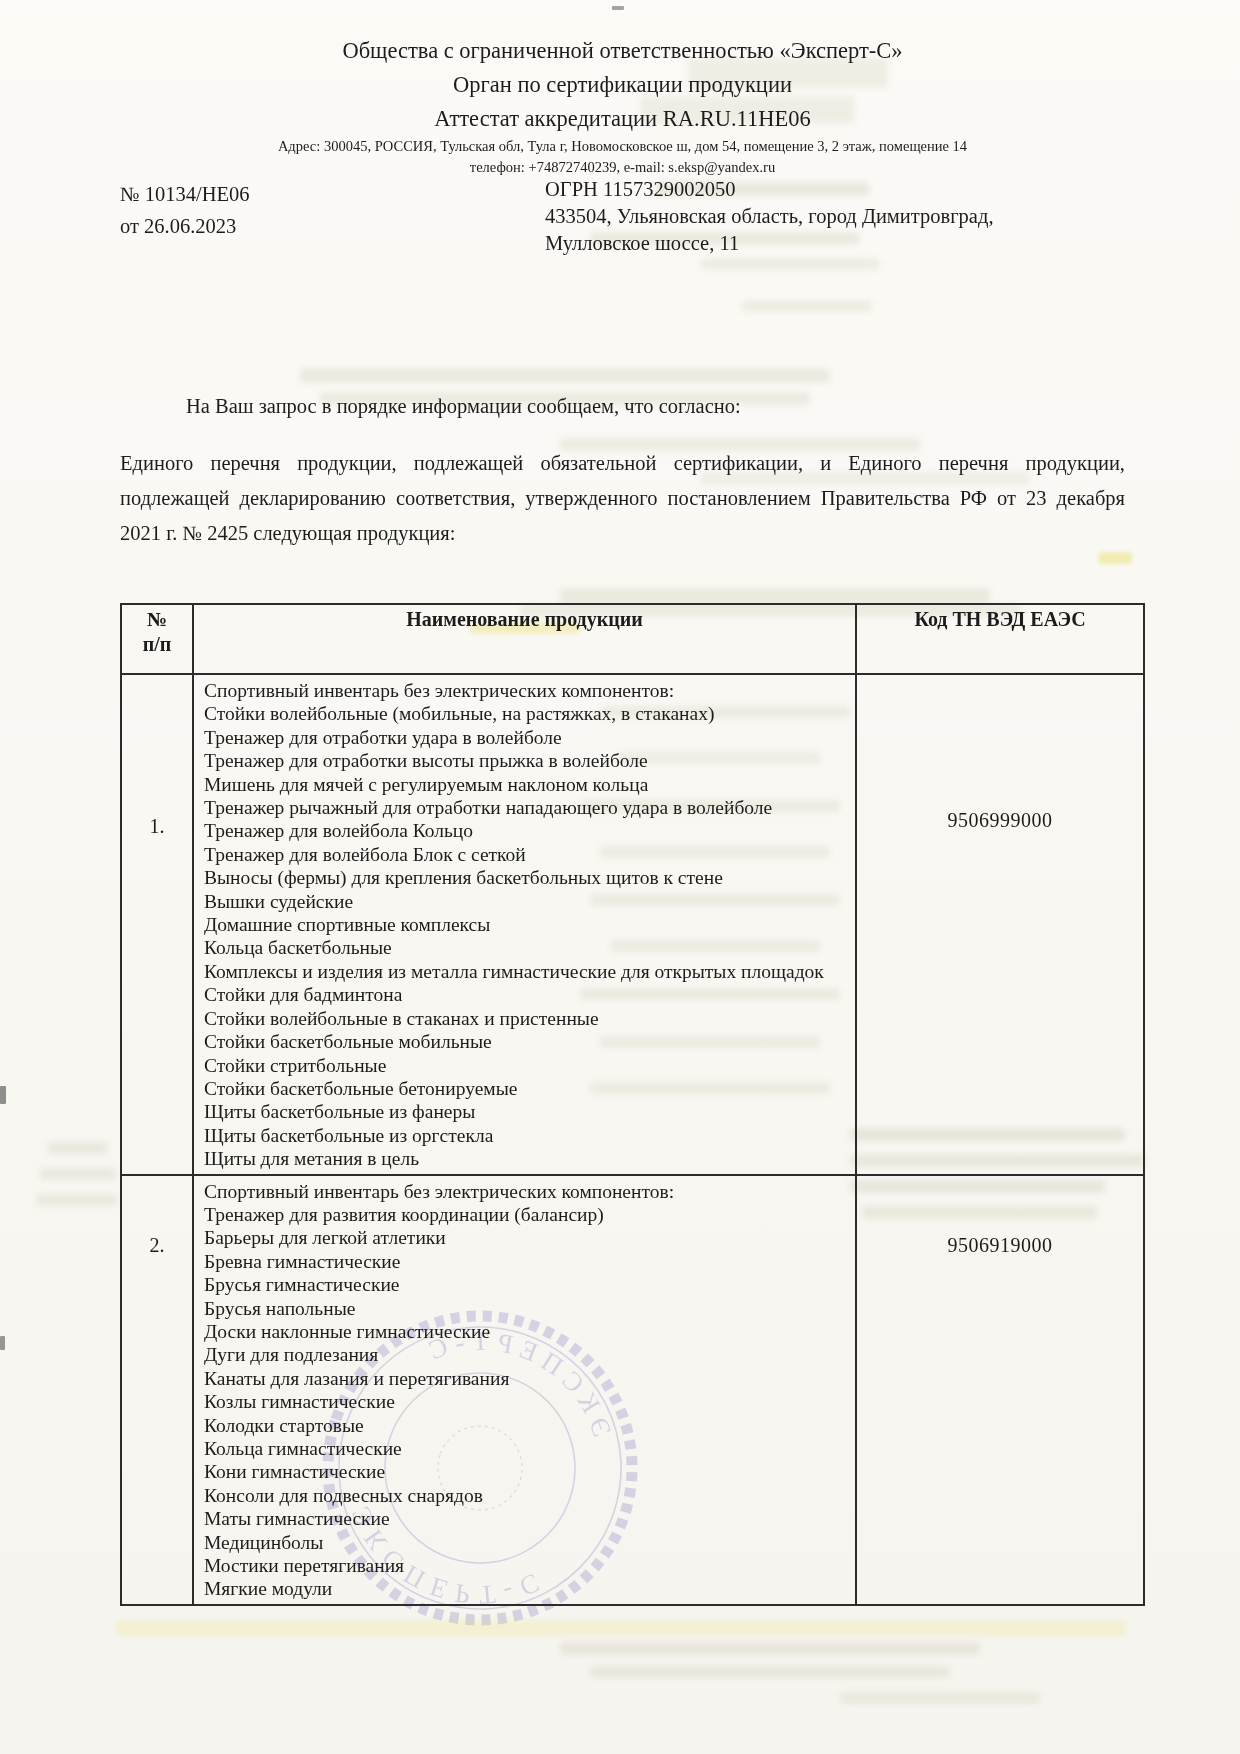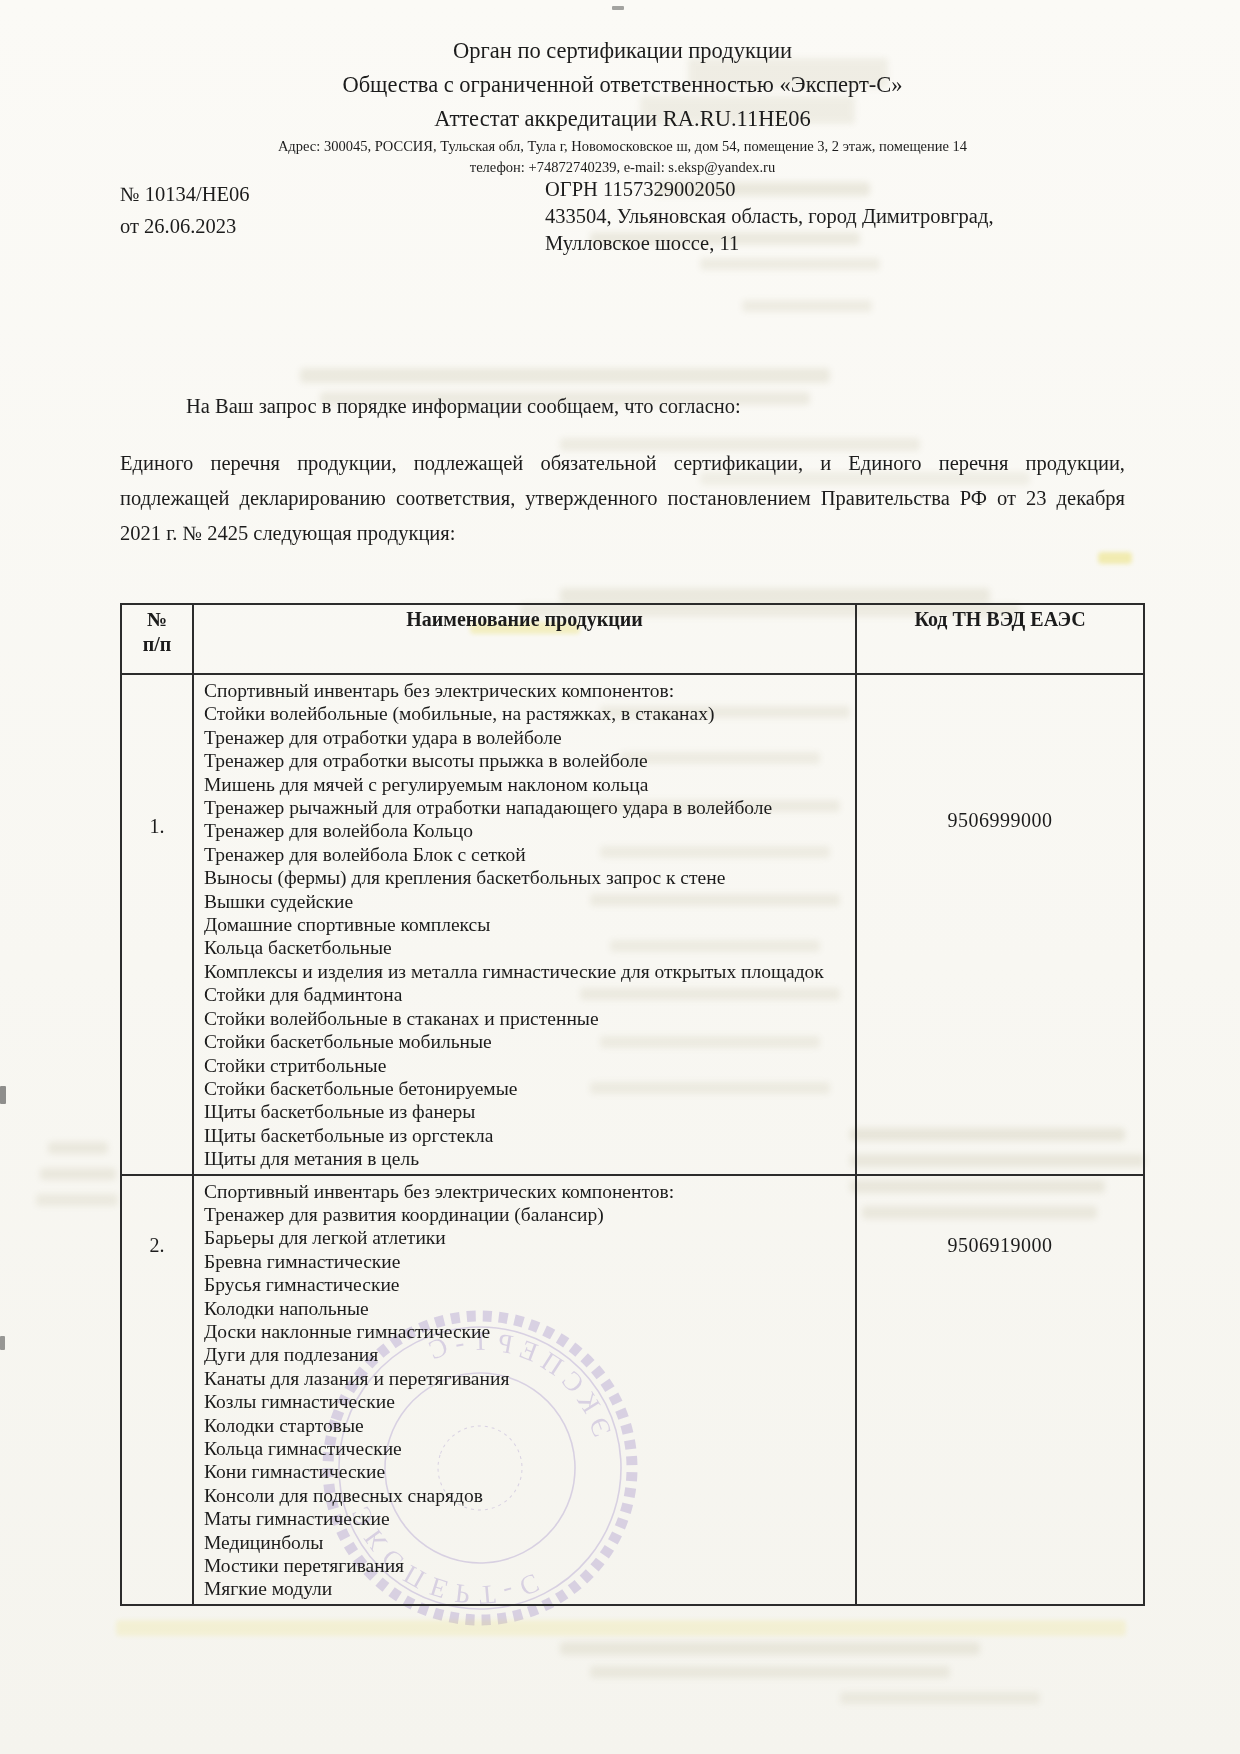--- a/index.html
+++ b/index.html
@@ -66,22 +66,22 @@
       <text font-size="27" letter-spacing="7" fill="#9f8cc9" stroke="none" font-family="Liberation Serif, DejaVu Serif, serif">
         <textPath href="#stampArcBot" startOffset="20%">ЭКСПЕРТ-С</textPath>
       </text>
       <circle r="42" stroke-width="1" stroke-dasharray="3 4"></circle>
     </g>
   </svg>
 
   <div class="content">
 
     <header class="letterhead">
+      <div class="big">Общества с ограниченной ответственностью «Эксперт-С»</div>
       <div class="big">Орган по сертификации продукции</div>
-      <div class="big">Общества с ограниченной ответственностью «Эксперт-С»</div>
       <div class="big">Аттестат аккредитации RA.RU.11НЕ06</div>
       <div class="small">Адрес: 300045, РОССИЯ, Тульская обл, Тула г, Новомосковское ш, дом 54, помещение 3, 2 этаж, помещение 14</div>
       <div class="small">телефон: +74872740239, e-mail: s.eksp@yandex.ru</div>
     </header>
 
     <section class="ref-row">
       <div class="ref-block">
         <div>№ 10134/НЕ06</div>
         <div>от 26.06.2023</div>
       </div>
@@ -111,21 +111,21 @@
           <td class="cell-num">1.</td>
           <td class="cell-items">
               <div class="item-line">Спортивный инвентарь без электрических компонентов:</div>
               <div class="item-line">Стойки волейбольные (мобильные, на растяжках, в стаканах)</div>
               <div class="item-line">Тренажер для отработки удара в волейболе</div>
               <div class="item-line">Тренажер для отработки высоты прыжка в волейболе</div>
               <div class="item-line">Мишень для мячей с регулируемым наклоном кольца</div>
               <div class="item-line">Тренажер рычажный для отработки нападающего удара в волейболе</div>
               <div class="item-line">Тренажер для волейбола Кольцо</div>
               <div class="item-line">Тренажер для волейбола Блок с сеткой</div>
-              <div class="item-line">Выносы (фермы) для крепления баскетбольных запрос к стене</div>
+              <div class="item-line">Выносы (фермы) для крепления баскетбольных щитов к стене</div>
               <div class="item-line">Вышки судейские</div>
               <div class="item-line">Домашние спортивные комплексы</div>
               <div class="item-line">Кольца баскетбольные</div>
               <div class="item-line">Комплексы и изделия из металла гимнастические для открытых площадок</div>
               <div class="item-line">Стойки для бадминтона</div>
               <div class="item-line">Стойки волейбольные в стаканах и пристенные</div>
               <div class="item-line">Стойки баскетбольные мобильные</div>
               <div class="item-line">Стойки стритбольные</div>
               <div class="item-line">Стойки баскетбольные бетонируемые</div>
               <div class="item-line">Щиты баскетбольные из фанеры</div>
@@ -135,21 +135,21 @@
           <td class="cell-code">9506999000</td>
         </tr>
         <tr class="row-2">
           <td class="cell-num">2.</td>
           <td class="cell-items">
               <div class="item-line">Спортивный инвентарь без электрических компонентов:</div>
               <div class="item-line">Тренажер для развития координации (балансир)</div>
               <div class="item-line">Барьеры для легкой атлетики</div>
               <div class="item-line">Бревна гимнастические</div>
               <div class="item-line">Брусья гимнастические</div>
-              <div class="item-line">Колодки напольные</div>
+              <div class="item-line">Брусья напольные</div>
               <div class="item-line">Доски наклонные гимнастические</div>
               <div class="item-line">Дуги для подлезания</div>
               <div class="item-line">Канаты для лазания и перетягивания</div>
               <div class="item-line">Козлы гимнастические</div>
               <div class="item-line">Колодки стартовые</div>
               <div class="item-line">Кольца гимнастические</div>
               <div class="item-line">Кони гимнастические</div>
               <div class="item-line">Консоли для подвесных снарядов</div>
               <div class="item-line">Маты гимнастические</div>
               <div class="item-line">Медицинболы</div>

